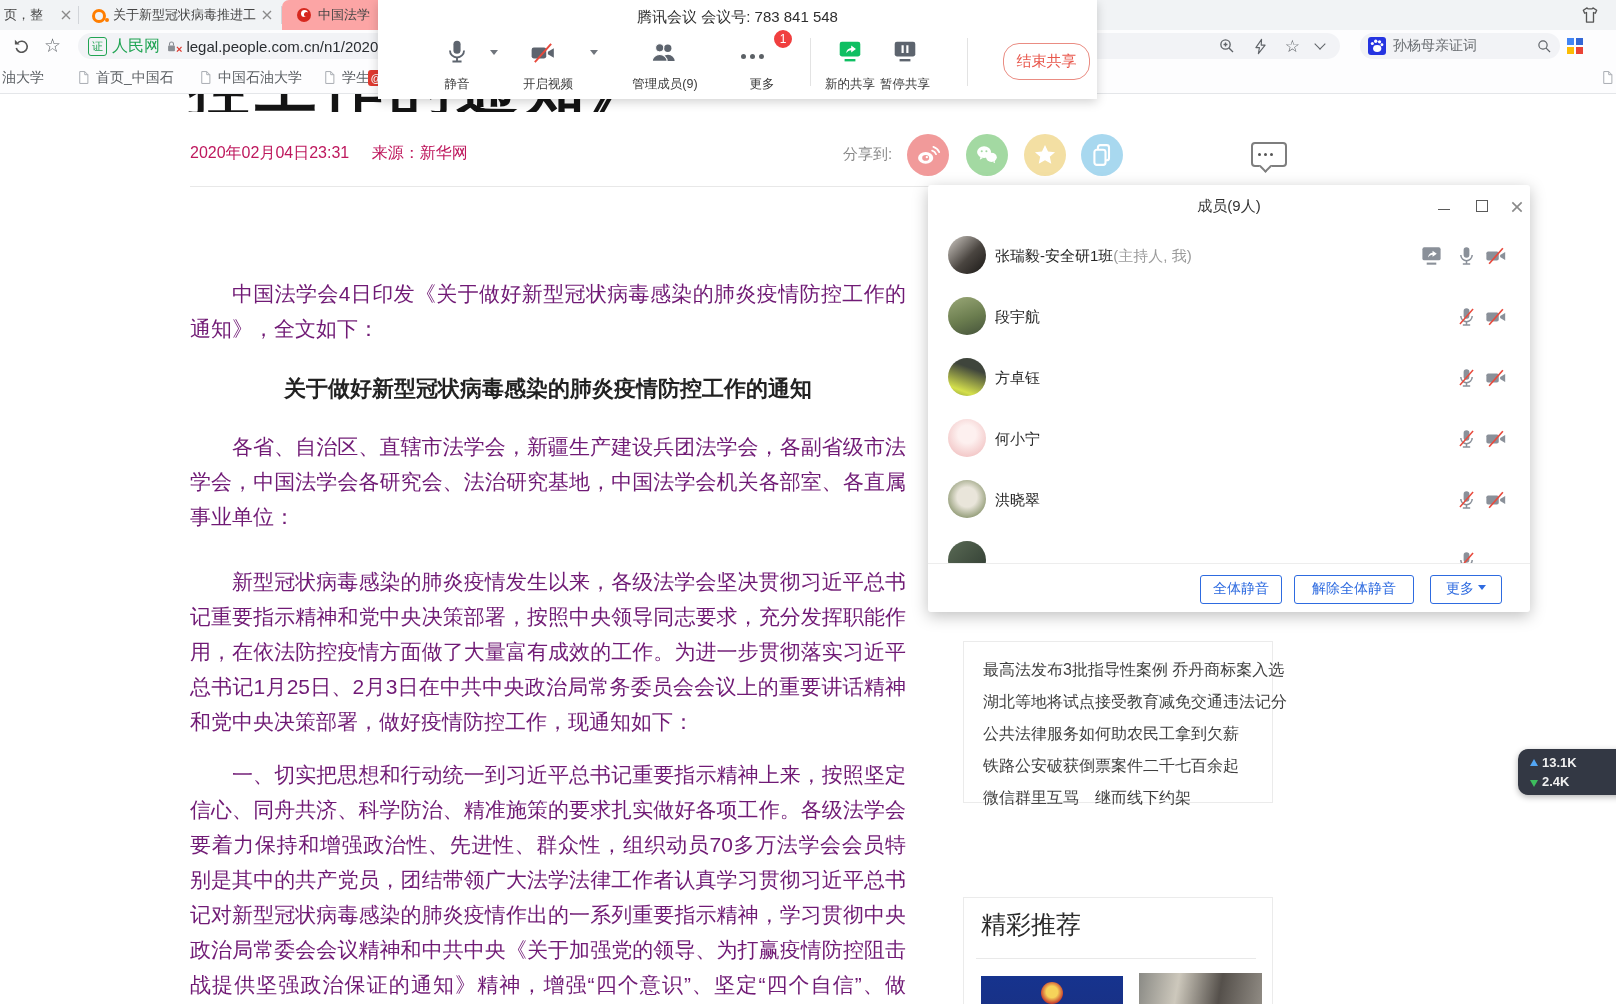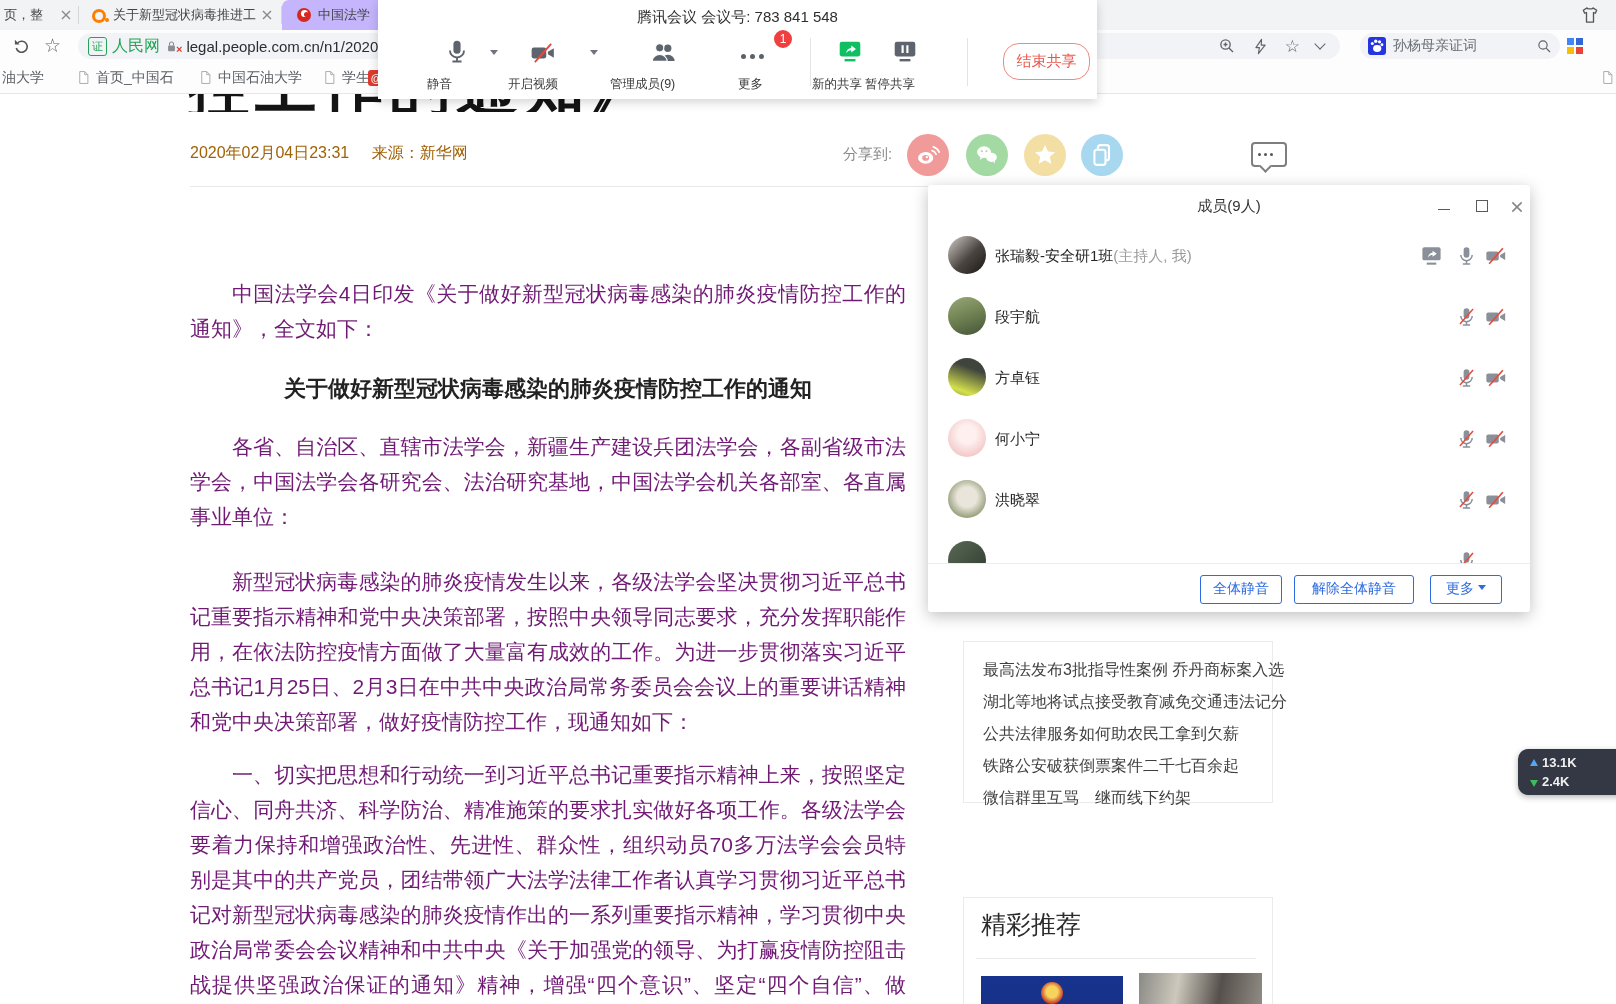--- a/index.html
+++ b/index.html
@@ -6,21 +6,21 @@
   body{width:1616px;height:1004px;overflow:hidden;position:relative;background:#fff;
        font-family:"Liberation Sans","DejaVu Sans",sans-serif;color:#333}
   .abs{position:absolute}
   .ic{display:inline-block;vertical-align:middle}
   
   .tabbar{position:absolute;left:0;top:0;width:1616px;height:30px;background:#f1f3f5;z-index:10}
   .tab{position:absolute;top:0;height:30px;font-size:13px;color:#454545;white-space:nowrap;overflow:hidden}
   .tab .tlabel{position:absolute;top:0;line-height:30px}
   .tab-x{position:absolute;top:9px;width:12px;height:12px}
   .tabsep{position:absolute;top:6px;width:1px;height:18px;background:#d2d5d9}
-  .tab3{background:#c4b5fd;border-radius:7px 7px 0 0}
+  .tab3{background:#fca5a5;border-radius:7px 7px 0 0}
   .t2ico{position:absolute;left:13px;top:9px;width:8px;height:8px;border:3px solid #ff7e00;border-radius:50%}
   .t2ico::after{content:'';position:absolute;right:-6px;bottom:-2px;width:4px;height:4px;background:#ff7e00;border-radius:50%}
   .t3ico{position:absolute;left:15px;top:8px;width:14px;height:14px;border-radius:50%;background:#d6281f}
   .t3ico::after{content:'';position:absolute;left:4px;top:2px;width:7px;height:7px;border-radius:50%;background:#fff}
   .t3ico::before{content:'';position:absolute;left:7px;top:4px;width:5px;height:5px;border-radius:50%;background:#d6281f;z-index:1}
   .toolbar{position:absolute;left:0;top:30px;width:1616px;height:32px;background:#fdfdfe;z-index:10}
   .addrbar{position:absolute;left:78px;top:3px;width:1262px;height:26px;border-radius:13px;background:#f2f3f6;
            display:flex;align-items:center}
   .certbadge{margin-left:10px;width:17px;height:17px;border:1.5px solid #21a453;border-radius:3px;color:#21a453;
              font-size:11px;line-height:16px;text-align:center;flex:none}
@@ -39,21 +39,21 @@
   .bmitem{position:absolute;top:0;height:31px;font-size:14px;color:#5c6064;line-height:31px;white-space:nowrap}
   .bmpage{position:absolute;top:8px;width:15px;height:15px}
   .atbadge{position:absolute;left:368px;top:8px;width:16px;height:16px;background:#e03a2f;border-radius:3px;color:#fff;
            font-size:11px;font-weight:bold;text-align:center;line-height:16px}
   .starglyph{font-size:19px;color:#5a5e63;line-height:1}
   
   .page{position:absolute;left:0;top:93px;width:1616px;height:911px;background:#fff;z-index:1}
   .cliptitle{position:absolute;left:188px;top:-9px;width:480px;height:28px;overflow:hidden}
   .cliptitle span{position:absolute;left:0;bottom:-7px;font-size:62px;line-height:62px;font-weight:bold;color:#141414;
                   letter-spacing:5px;white-space:nowrap}
-  .dateline{position:absolute;left:190px;top:50px;font-size:16px;color:#a16207;white-space:nowrap}
+  .dateline{position:absolute;left:190px;top:50px;font-size:16px;color:#be185d;white-space:nowrap}
   .dateline .src{margin-left:18px}
   .sharelabel{position:absolute;left:843px;top:52px;font-size:15px;color:#8a8a8a}
   .sharecircle{position:absolute;top:41px;width:42px;height:42px;border-radius:50%}
   .sh1{background:#f19a9a;color:#f19a9a}.sh2{background:#a3d9a2;color:#a3d9a2}
   .sh3{background:#f3dfa3;color:#f3dfa3}.sh4{background:#a8d8ef;color:#a8d8ef}
   .sharecircle svg{position:absolute;left:7px;top:7px;width:28px;height:28px}
   .cbubble{position:absolute;left:1251px;top:49px;width:32px;height:21px;border:2px solid #7e7e7e;border-radius:4px;background:#fff}
   .cbubble .dots{position:absolute;left:5px;top:9px;display:flex;gap:3px}
   .cbubble .dots i{width:3px;height:3px;background:#555;border-radius:50%}
   .cbubble::after{content:'';position:absolute;left:8px;bottom:-6px;width:7px;height:7px;background:#fff;
@@ -70,21 +70,21 @@
   .recline{position:absolute;left:12px;top:60px;width:280px;height:1px;background:#e9e9e9}
   .recimg1{position:absolute;left:17px;top:78px;width:142px;height:70px;background:linear-gradient(180deg,#16338e,#1b2f7d)}
   .emblem{position:absolute;left:60px;top:6px;width:22px;height:22px;border-radius:50%;
           background:radial-gradient(circle at 50% 45%,#f6d35a 35%,#c8402e 70%,#9a7c1f)}
   .recimg2{position:absolute;left:175px;top:75px;width:123px;height:73px;
            background:linear-gradient(100deg,#8a8a85,#cdc8bc 30%,#55504b 62%,#9a958d)}
   
   .meeting{position:absolute;left:378px;top:0;width:719px;height:99px;background:#fff;z-index:50;
            box-shadow:0 3px 10px rgba(0,0,0,.18)}
   .mtitle{position:absolute;left:0;top:8px;width:100%;text-align:center;font-size:15px;color:#2e2e2e}
-  .mlabel{position:absolute;top:76px;font-size:12.5px;color:#3a3a3a;}
+  .mlabel{position:absolute;top:76px;font-size:12.5px;color:#3a3a3a;text-align:center}
   .mcaret{position:absolute;width:0;height:0;border:4px solid transparent;border-top:5px solid #70757c}
   .msep{position:absolute;top:38px;width:1px;height:48px;background:#e3e3e3}
   .dots3{position:absolute;display:flex;gap:4px}
   .dots3 i{width:5px;height:5px;border-radius:50%;background:#5c6166}
   .redbadge{position:absolute;width:18px;height:18px;border-radius:50%;background:#f03f3f;border:2px solid #fff;
             color:#fff;font-size:12px;text-align:center;line-height:18px;box-sizing:content-box}
   .greenmon{color:#0fbf62}.graymon{color:#5d646e}
   .endbtn{position:absolute;left:625px;top:43px;width:85px;height:35px;border:1px solid #ea8c82;border-radius:16px;
           color:#e8574c;font-size:15px;text-align:center;line-height:33px;background:#fff;cursor:pointer}
   

